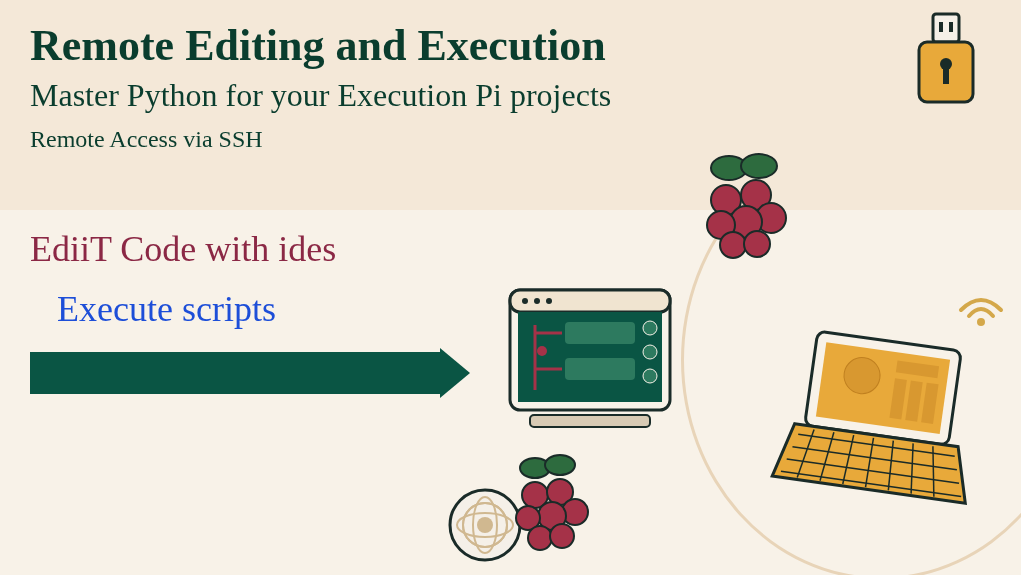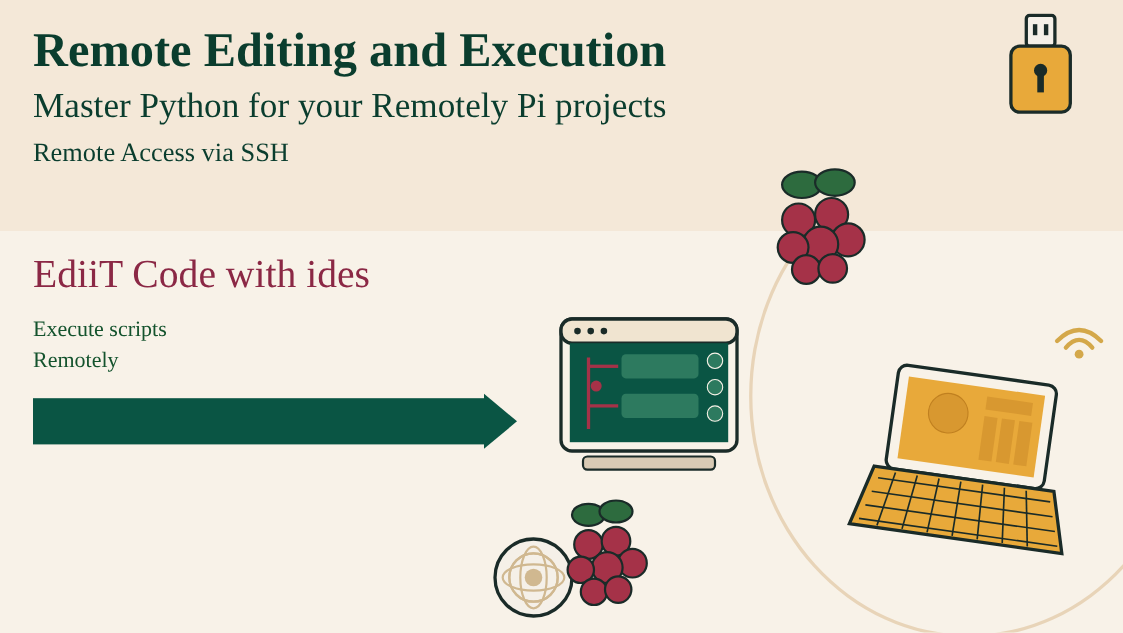--- a/index.html
+++ b/index.html
@@ -39,24 +39,25 @@
     position: relative;
     font-family: Liberation Serif, serif;
   }
   .edit-heading {
     font-size: 36px;
     color: #8b2845;
     font-weight: 500;
     margin-bottom: 18px;
   }
   .list-item {
-    font-size: 20px;
-    color: #14532d;
+    font-size: 36px;
+    color: #1d4ed8;
     margin-bottom: 6px;
     font-weight: 400;
+    margin-left: 27px;
   }
   .arrow-bar {
     margin-top: 22px;
     width: 440px;
     height: 42px;
     position: relative;
   }
   .arrow-body {
     position: absolute;
     left: 0; top: 0;
@@ -124,28 +125,27 @@
   }
 </style>
 </head>
 <body>
 
 <div class="arc-line"></div>
 <div class="connector-line"></div>
 
 <div class="top-section">
   <div class="title">Remote Editing and Execution</div>
-  <div class="subtitle">Master Python for your Remotely Pi projects</div>
+  <div class="subtitle">Master Python for your Execution Pi projects</div>
   <div class="ssh-heading">Remote Access via SSH</div>
 </div>
 
 <div class="bottom-section">
   <div class="edit-heading">EdiiT Code with ides</div>
   <div class="list-item">Execute scripts</div>
-  <div class="list-item">Remotely</div>
   <div class="arrow-bar">
     <div class="arrow-body"></div>
     <div class="arrow-head"></div>
   </div>
 </div>
 
 <div class="usb-lock">
 <svg viewBox="0 0 90 130">
   <rect x="32" y="2" width="26" height="28" rx="3" fill="#f5f0e8" stroke="#1a2b28" stroke-width="3"></rect>
   <rect x="38" y="10" width="4" height="10" fill="#1a2b28"></rect>

